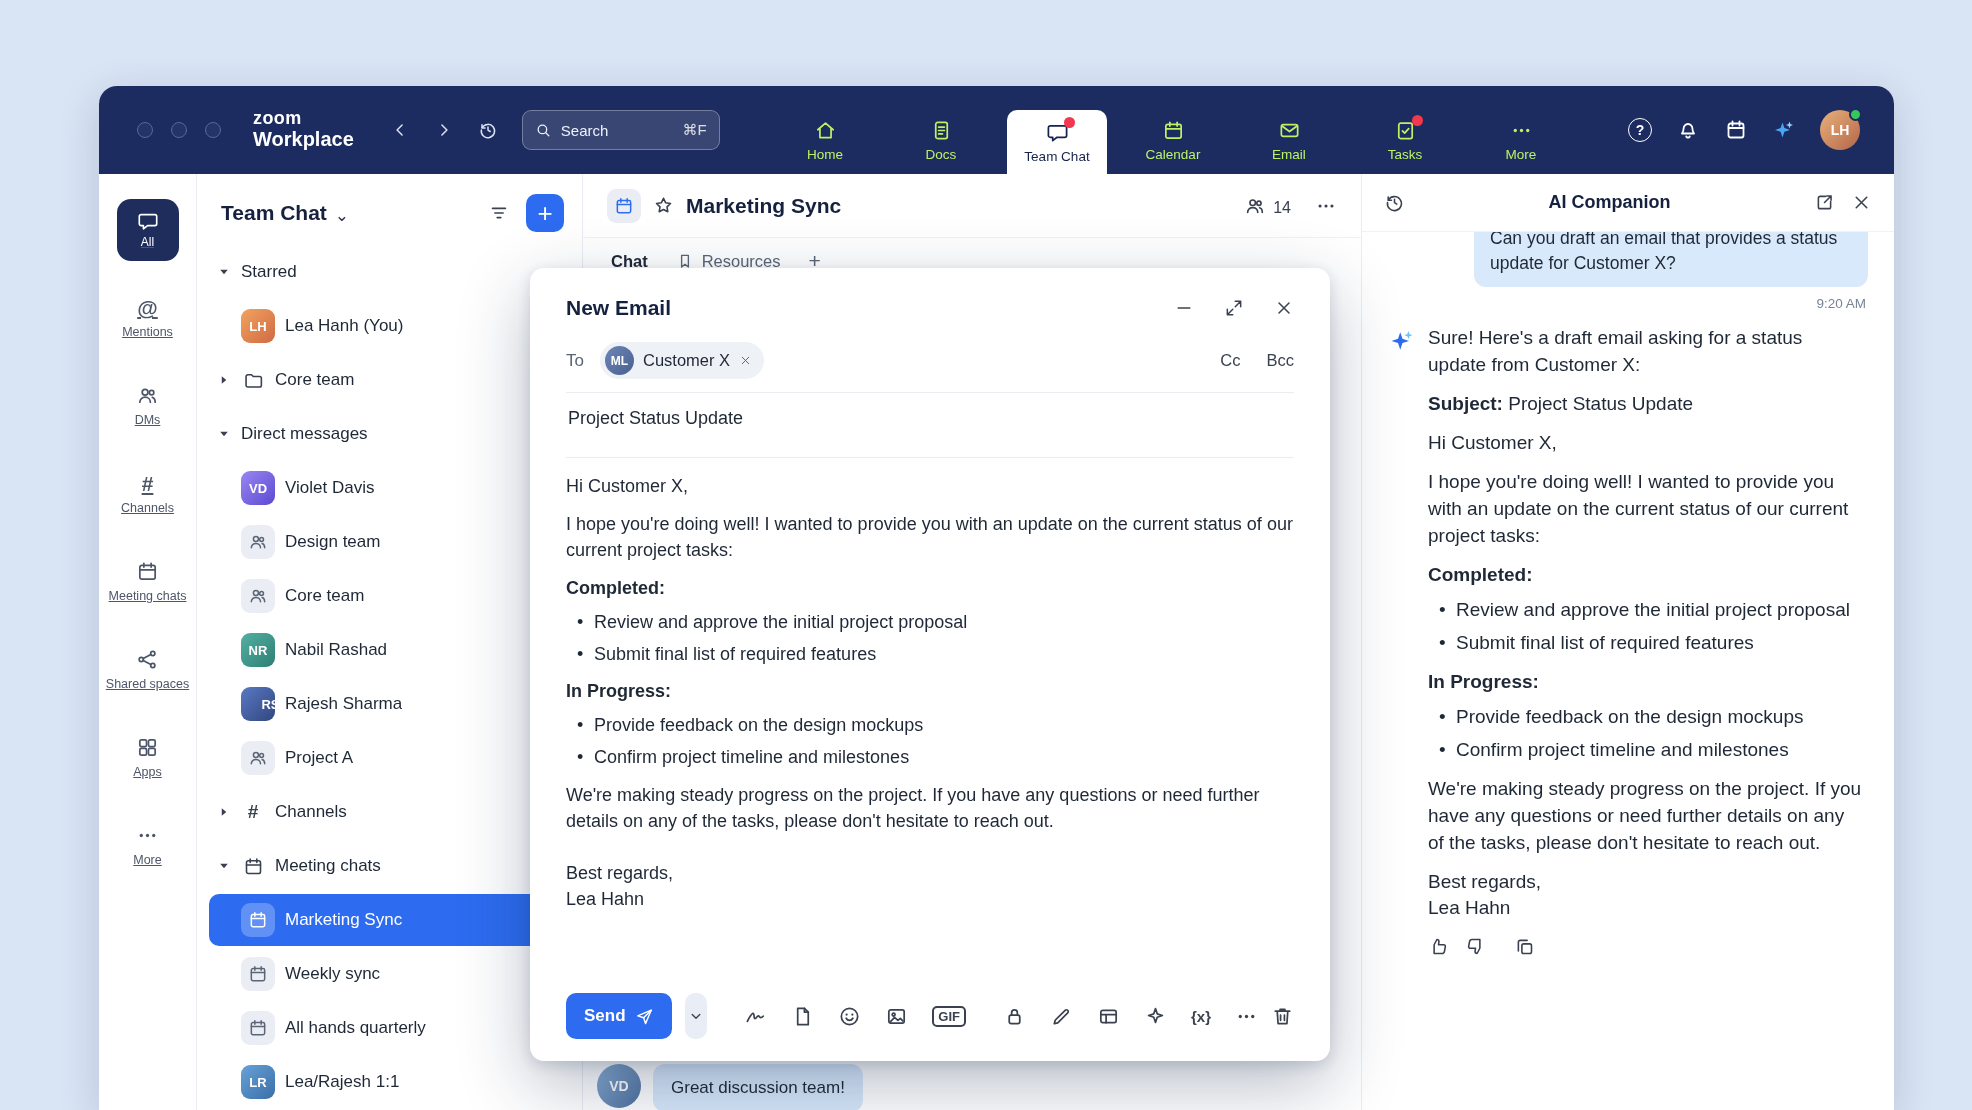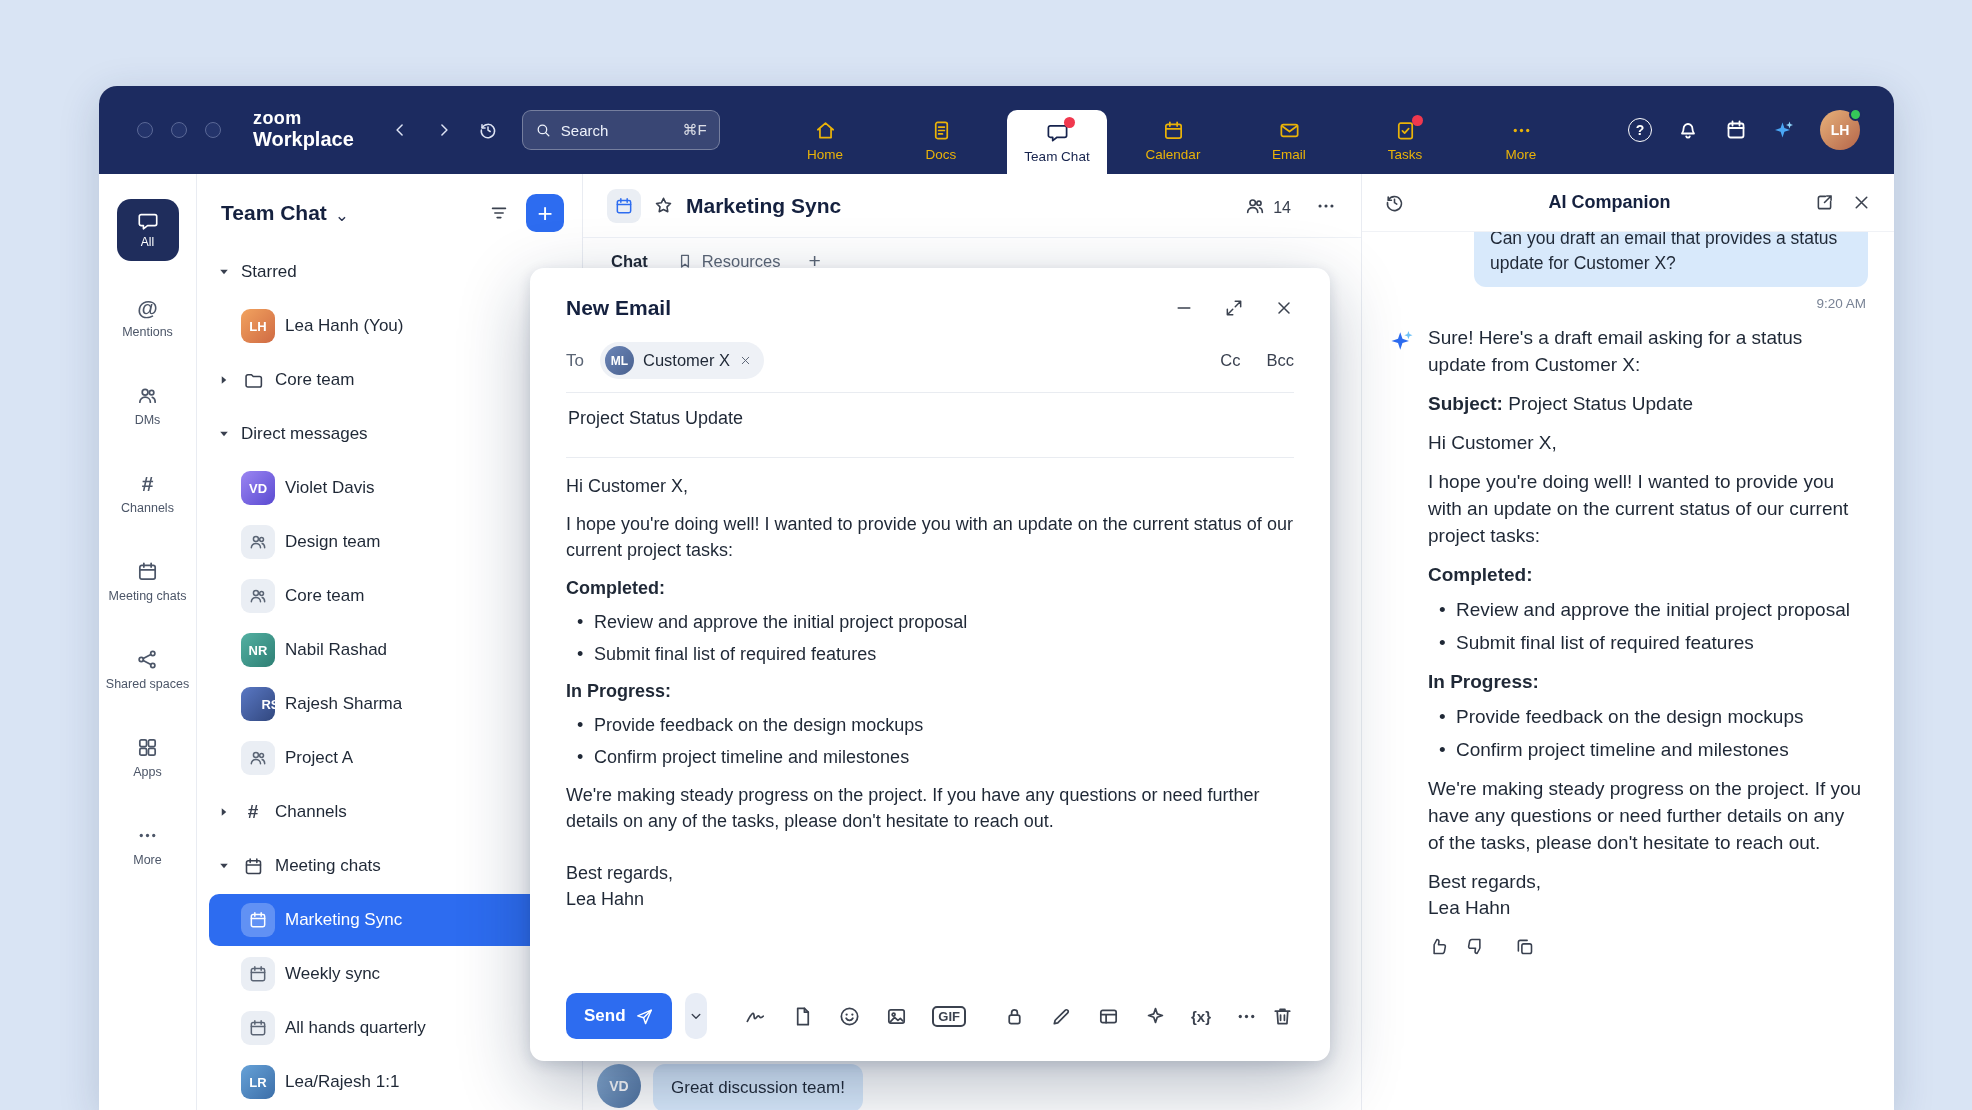--- a/index.html
+++ b/index.html
@@ -26,42 +26,42 @@
   .brand .w{ font-size:20px; font-weight:600; }
   .histnav{ display:flex; align-items:center; gap:24px; margin-left:36px; color:#dde3f4; }
   .histnav svg{ width:20px; height:20px; }
   .search{ margin-left:24px; width:198px; height:40px; border-radius:9px;
     background:rgba(255,255,255,.13); border:1px solid rgba(255,255,255,.30);
     display:flex; align-items:center; gap:9px; padding:0 12px; font-size:15px; color:#edf1fb; }
   .search svg{ width:17px; height:17px; }
   .search .kbd{ margin-left:auto; color:rgba(255,255,255,.82); }
   .nav{ position:absolute; left:676px; top:0; height:88px; display:flex; align-items:flex-end; }
   .nav-item{ width:100px; height:68px; margin-right:16px; display:flex; flex-direction:column;
-    align-items:center; justify-content:center; gap:5px; font-size:13.5px; color:#eab308; position:relative; }
+    align-items:center; justify-content:center; gap:5px; font-size:13.5px; color:#bef264; position:relative; }
   .nav-item svg{ width:23px; height:23px; }
   .nav-item.active{ background:#fff; color:#16234d; height:64px; border-radius:10px 10px 0 0; }
   .icon-wrap{ position:relative; display:flex; }
   .badge-dot{ position:absolute; top:-4px; right:-6px; width:11px; height:11px; border-radius:50%;
     background:#f0384e; }
   .top-right{ margin-left:auto; display:flex; align-items:center; gap:24px; margin-right:34px; }
   .help-circle{ width:24px; height:24px; border-radius:50%; border:1.8px solid #fff; display:flex;
     align-items:center; justify-content:center; font-size:14px; font-weight:700; }
   .top-right svg{ width:24px; height:24px; }
   .avatar-top{ width:40px; height:40px; border-radius:50%; background:linear-gradient(135deg,#e8b27a,#b4654a);
     display:flex; align-items:center; justify-content:center; color:#fff; font-weight:700; font-size:14px; position:relative; }
   .presence{ position:absolute; top:-2px; right:-2px; width:13px; height:13px; border-radius:50%;
     background:#35c759; border:2.5px solid var(--navy); }
 
   
   .app-body{ flex:1; display:flex; min-height:0; }
 
   .rail{ width:98px; border-right:1px solid #e9ecf2; background:#fff; display:flex; flex-direction:column;
     align-items:center; padding-top:12px; }
   .rail-item{ width:92px; min-height:88px; display:flex; flex-direction:column; align-items:center;
-    justify-content:center; gap:6px; color:#4c5668; font-size:12.5px; text-align:right; line-height:1.15; }
+    justify-content:center; gap:6px; color:#4c5668; font-size:12.5px; text-align:right; line-height:1.15;text-decoration:underline; }
   .rail-item svg{ width:23px; height:23px; }
   .rail-glyph{ font-size:21px; line-height:23px; font-weight:600; }
   .rail-tile{ width:62px; height:62px; border-radius:14px; background:#1f2d5c; color:#fff;
     display:flex; flex-direction:column; align-items:center; justify-content:center; gap:4px; font-size:12px; }
   .rail-tile svg{ width:22px; height:22px; }
 
   .sidebar{ width:386px; border-right:1px solid #e9ecf2; background:#fff; display:flex; flex-direction:column; min-width:0; }
   .sb-head{ display:flex; align-items:center; gap:8px; padding:20px 18px 12px 24px; }
   .sb-title{ font-size:21px; font-weight:700; color:var(--ink); }
   .sb-chev{ font-size:17px; color:#2a3350; margin-top:4px; }

